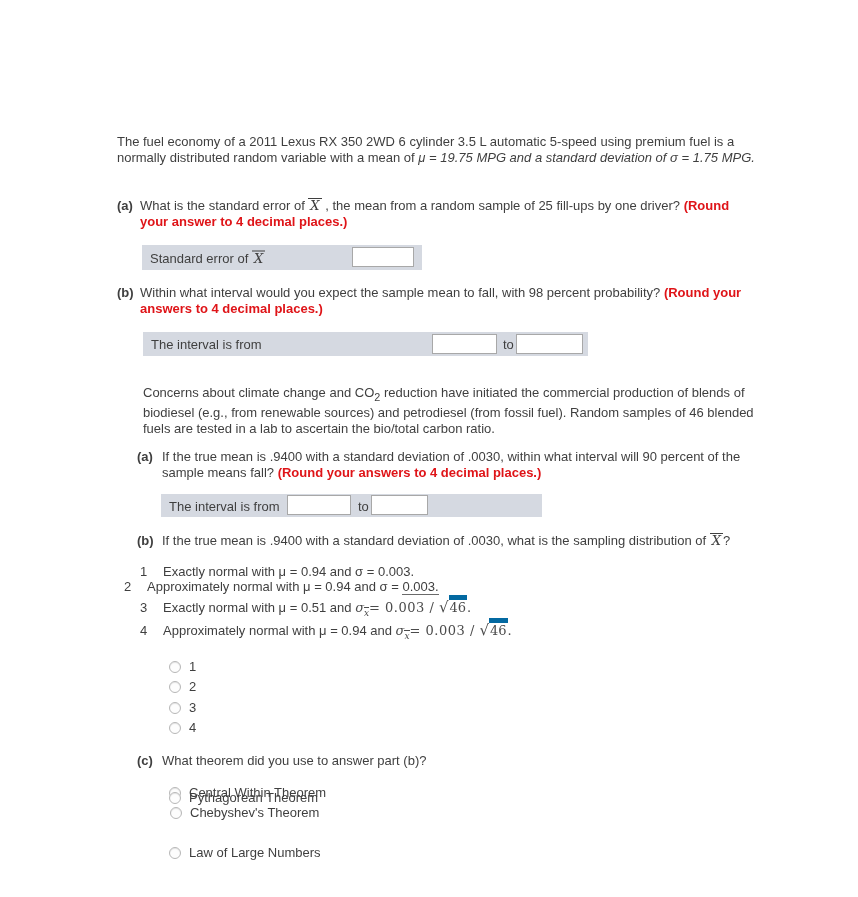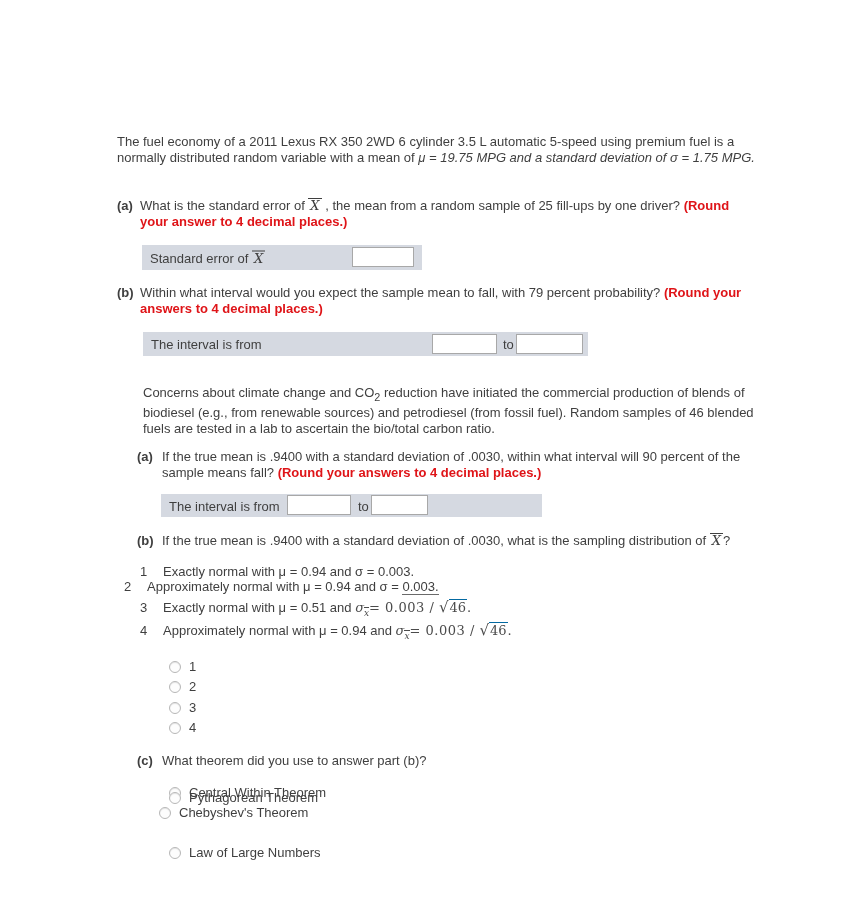--- a/index.html
+++ b/index.html
@@ -30,21 +30,21 @@
     padding:0 3px; font:12px "Liberation Sans", sans-serif; color:#3f3f3f;
   }
   .optrow { position:absolute; line-height:15px; white-space:nowrap; }
   .optnum { display:inline-block; width:23px; }
   .uline { border-bottom:1px solid #6a6a6a; }
   .mathexp { font-family:"DejaVu Serif", serif; font-size:13px; color:#4b4b4b; white-space:nowrap; }
   .msigma { font-style:italic; }
   .msub { font-size:9px; font-style:italic; border-top:1px solid #4b4b4b; }
   .meq { letter-spacing:0.5px; }
   .msqrt { font-size:15px; }
-  .mrad { border-top:1px solid #0369a1; padding:0 1px; }
+  .mrad { border-top:5px solid #0369a1; padding:0 1px; }
   .radiorow { position:absolute; white-space:nowrap; }
   .radio {
     display:inline-block; width:12px; height:12px; border:1px solid #b7b7b7;
     border-radius:50%; background:#fdfdfd; vertical-align:-2px; margin-right:8px;
     box-shadow: inset 0 1px 1px rgba(0,0,0,0.10);
   }
 </style>
 </head>
 <body>
 
@@ -62,21 +62,21 @@
   </div>
 
   <div class="ansrow" style="left:142px; top:231px; width:280px; height:25px;padding-left:14px;">
     <span class="rowlabel"><span>Standard error of </span><span class="xbar">X</span></span>
     <input class="ansinput" style="left: 210px; top: 2px; width: 62px;" value="">
   </div>
 
   <div class="q" style="left:117px; top:271px; width:632px;">
     <span class="plabel">(b)</span>
     <div class="qtext23">
-      <span>Within what interval would you expect the sample mean to fall, with 79 percent probability? </span><span class="red">(Round your answers to 4 decimal places.)</span>
+      <span>Within what interval would you expect the sample mean to fall, with 98 percent probability? </span><span class="red">(Round your answers to 4 decimal places.)</span>
     </div>
   </div>
 
   <div class="ansrow" style="left:143px; top:318px; width:445px; height:24px;">
     <span class="rowlabel">The interval is from</span>
     <input class="ansinput" style="left: 289px; top: 2px; width: 65px;" value="">
     <span class="rowto" style="left:360px;">to</span>
     <input class="ansinput" style="left: 373px; top: 2px; width: 67px;" value="">
   </div>
 
@@ -134,21 +134,21 @@
   <div class="q" style="left:137px; top:739px; width:615px;">
     <span class="plabel">(c)</span>
     <div class="qtext25">
       <span>What theorem did you use to answer part (b)?</span>
     </div>
   </div>
 
   <div class="radiorow" style="left:169px; top:771px;">
     <span class="radio"></span><span>Central Within Theorem</span>
   </div>
-  <div class="radiorow" style="left:159px; top:791px;">
+  <div class="radiorow" style="left:170px; top:791px;">
     <span class="radio"></span><span>Chebyshev's Theorem</span>
   </div>
   <div class="radiorow" style="left:169px; top:776px;">
     <span class="radio"></span><span>Pythagorean Theorem</span>
   </div>
   <div class="radiorow" style="left:169px; top:831px;">
     <span class="radio"></span><span>Law of Large Numbers</span>
   </div>
 
 </div>

